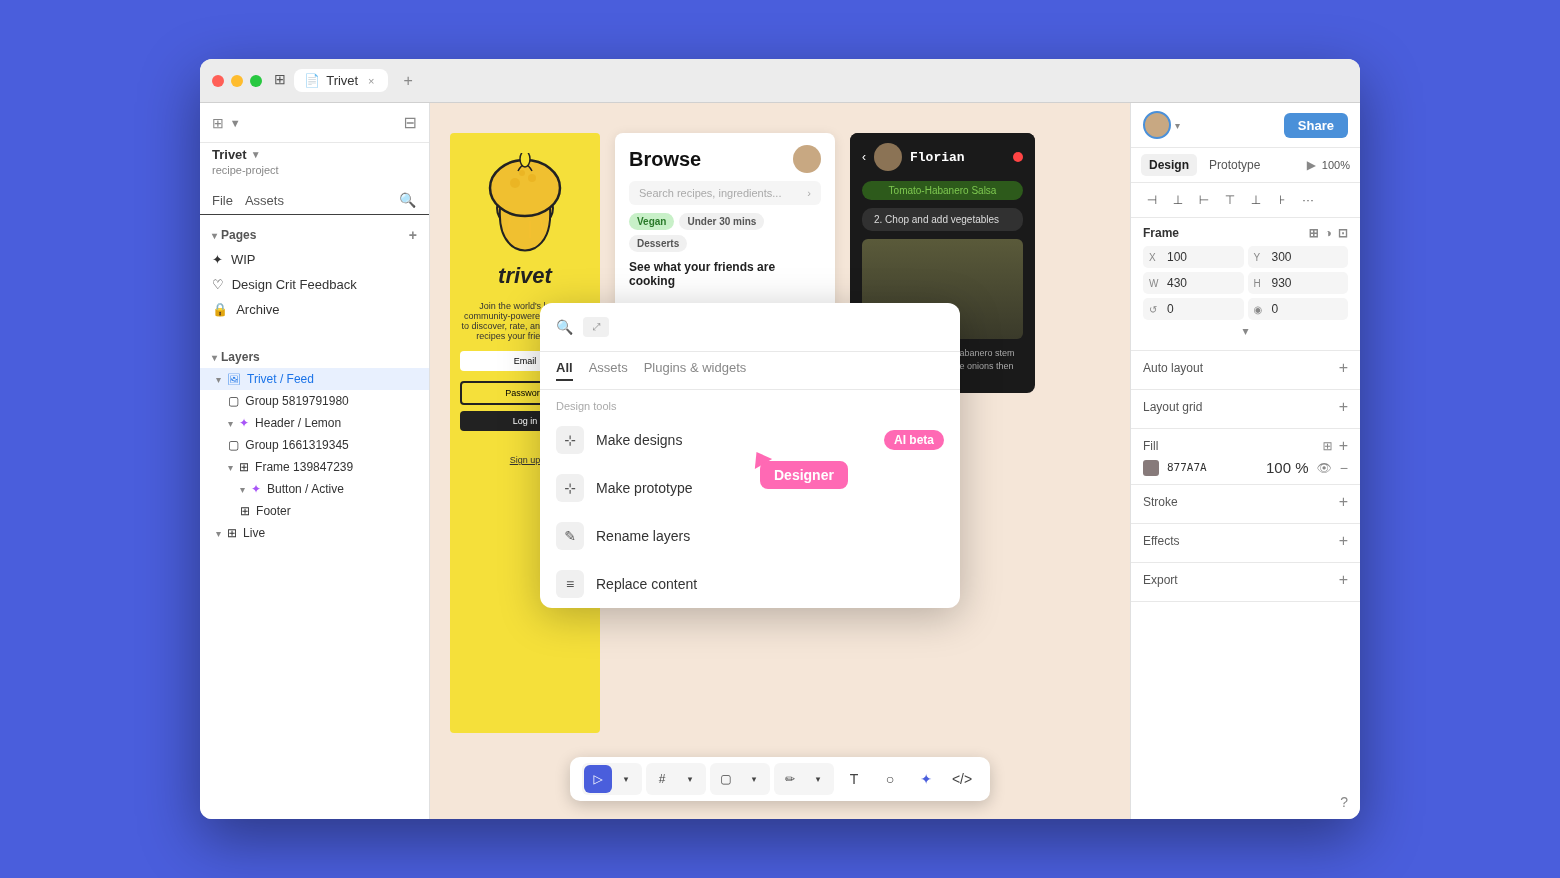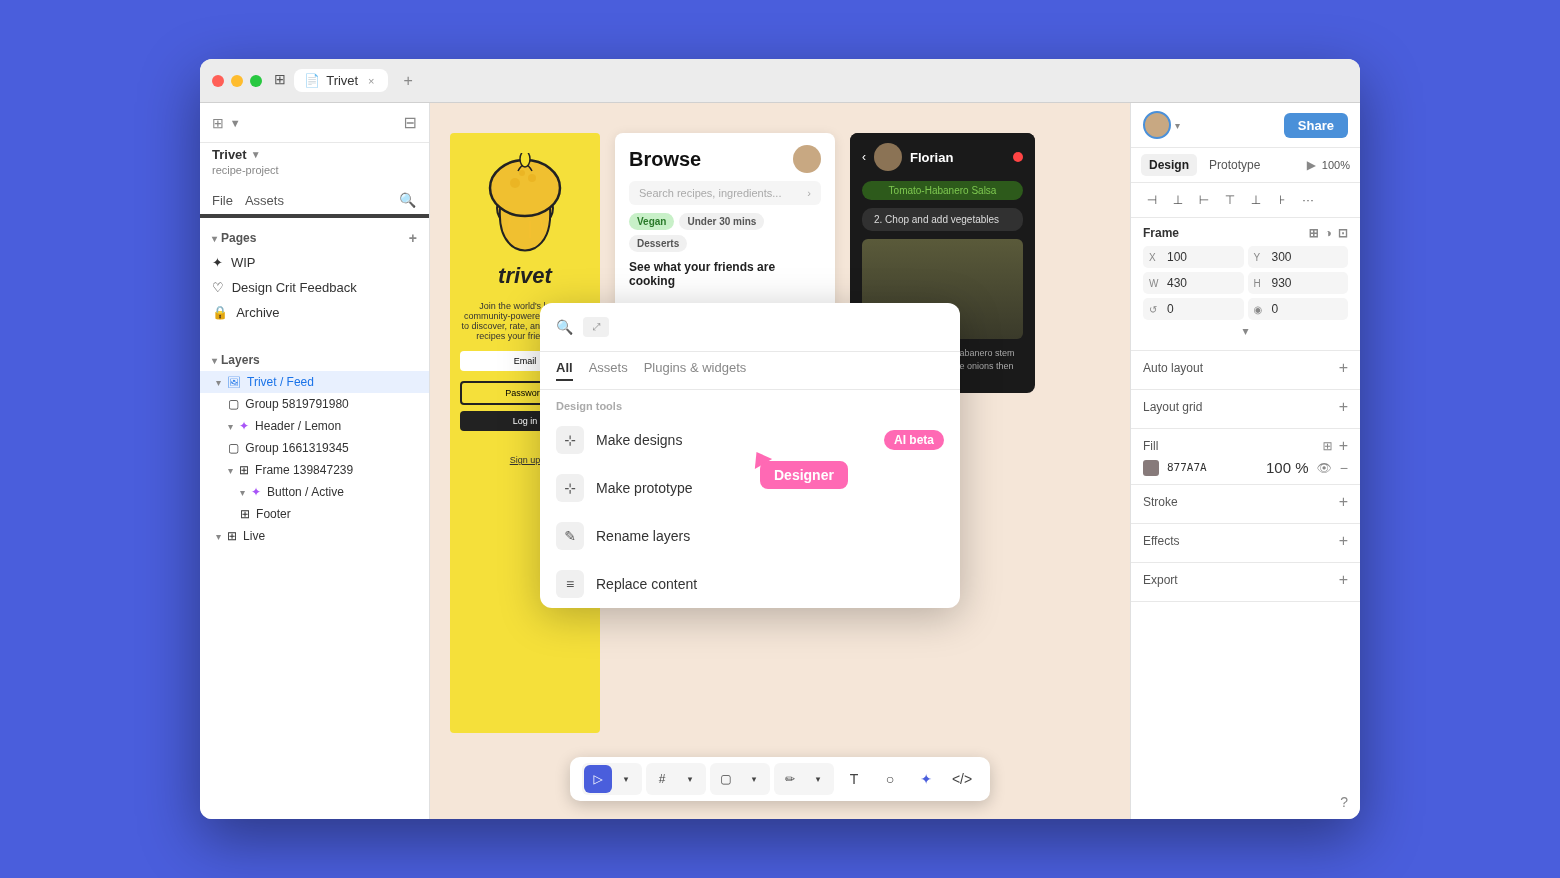--- a/index.html
+++ b/index.html
@@ -122,21 +122,21 @@
     }
     .sidebar-project-sub {
       font-size: 11px;
       color: #888;
       padding: 2px 12px 8px;
     }
     .sidebar-nav {
       display: flex;
       padding: 6px 12px;
       gap: 12px;
-      border-bottom: 4px solid #404040;
+      border-bottom: 1px solid #404040;
       align-items: center;
     }
     .sidebar-nav-item {
       font-size: 13px;
       color: #555;
       cursor: pointer;
     }
     .sidebar-search-icon {
       margin-left: auto;
       color: #888;
@@ -357,20 +357,21 @@
     .dark-avatar {
       width: 28px;
       height: 28px;
       border-radius: 50%;
       background: #8B7355;
     }
     .dark-name {
       font-size: 13px;
       font-weight: 600;
       color: #fff;
+      font-family: Liberation Mono, monospace;
     }
     .dark-dot {
       width: 10px;
       height: 10px;
       border-radius: 50%;
       background: #ff4444;
       margin-left: auto;
     }
     .dark-dish-tag {
       background: #2d5a1b;
@@ -456,21 +457,21 @@
       padding-bottom: 4px;
     }
     .spotlight-tab.active {
       color: #333;
       font-weight: 600;
       border-bottom: 2px solid #333;
     }
     .spotlight-section-label {
       padding: 10px 16px 4px;
       font-size: 11px;
-      font-weight: 700;
+      font-weight: 400;
       color: #aaa;
       text-transform: none;
     }
     .spotlight-item {
       display: flex;
       align-items: center;
       padding: 10px 16px;
       gap: 12px;
       cursor: pointer;
     }

